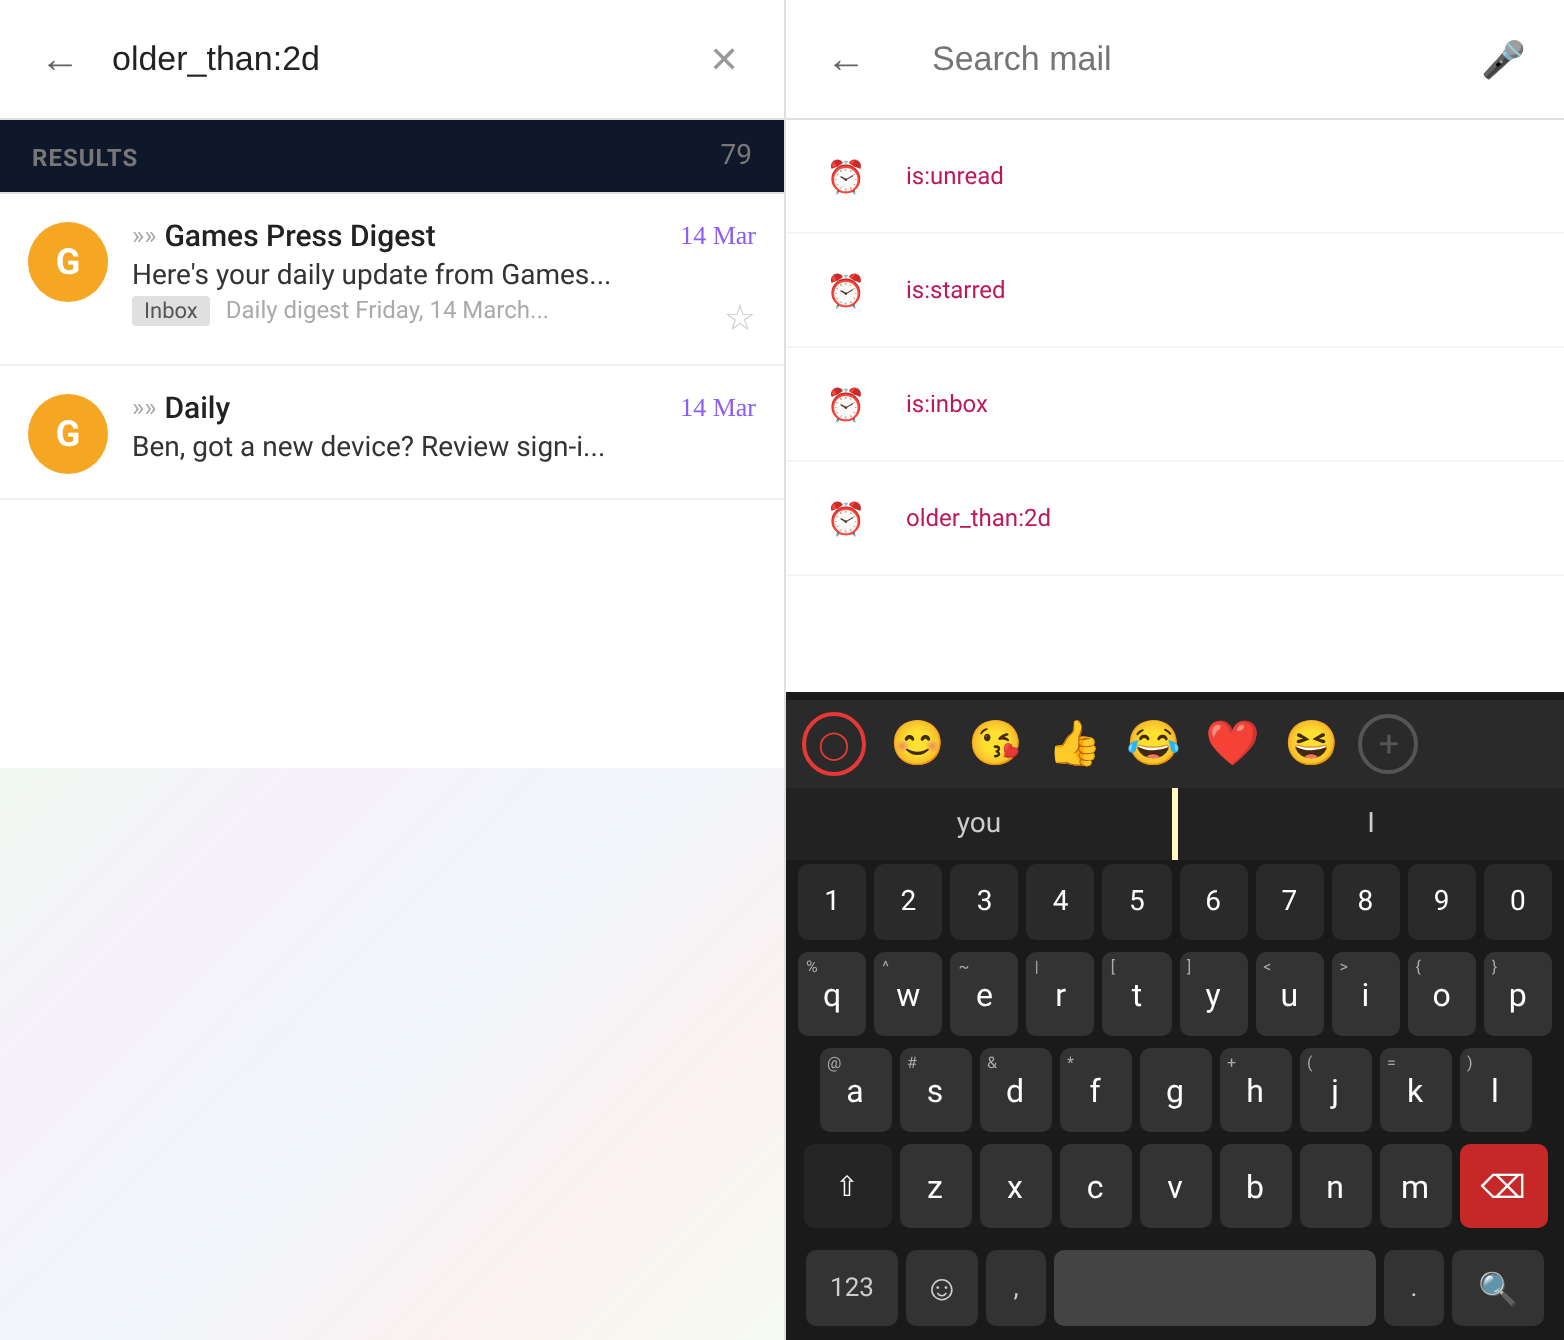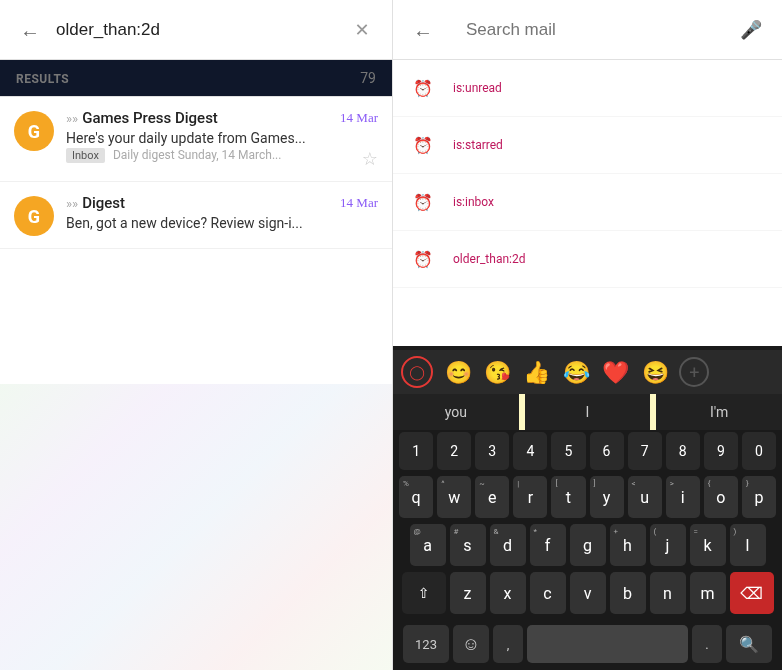--- a/index.html
+++ b/index.html
@@ -285,21 +285,21 @@
       background: #222;
       height: 36px;
       align-items: center;
     }
 
     .suggestion-word {
       flex: 1;
       text-align: center;
       color: #ccc;
       font-size: 14px;
-      border-right: 6px solid #fef9c3;
+      border-right: 3px solid #fef9c3;
       height: 100%;
       display: flex; align-items: center; justify-content: center;
       cursor: pointer;
     }
 
     .suggestion-word:last-child { border-right: none; }
 
     .key-rows {
       padding: 2px 4px;
     }
@@ -402,32 +402,32 @@
       <div class="avatar">G</div>
       <div class="email-content">
         <div class="email-header">
           <span class="forward-icon">»»</span>
           <span class="sender-name">Games Press Digest</span>
           <span class="email-date">14 Mar</span>
         </div>
         <div class="email-subject">Here's your daily update from Games...</div>
         <div class="email-meta">
           <span class="inbox-badge">Inbox</span>
-          <span class="email-preview">Daily digest Sunday, 14 March...</span>
+          <span class="email-preview">Daily digest Friday, 14 March...</span>
           <span class="star-icon">☆</span>
         </div>
       </div>
     </div>
 
     <div class="email-item">
       <div class="avatar">G</div>
       <div class="email-content">
         <div class="email-header">
           <span class="forward-icon">»»</span>
-          <span class="sender-name">Digest</span>
+          <span class="sender-name">Daily</span>
           <span class="email-date">14 Mar</span>
         </div>
         <div class="email-subject">Ben, got a new device? Review sign-i...</div>
       </div>
     </div>
   </div>
   <div class="left-blur"></div>
 </div>
 
 <div class="right-panel">
@@ -465,21 +465,20 @@
       <span class="emoji-item">👍</span>
       <span class="emoji-item">😂</span>
       <span class="emoji-item">❤️</span>
       <span class="emoji-item">😆</span>
       <div class="emoji-add">+</div>
     </div>
 
     <div class="suggestions-row">
       <div class="suggestion-word">you</div>
       <div class="suggestion-word">I</div>
-      <div class="suggestion-word">I'm</div>
     </div>
 
     <div class="key-rows">
 
       <div class="key-row">
         <div class="key number-row">1</div>
         <div class="key number-row">2</div>
         <div class="key number-row">3</div>
         <div class="key number-row">4</div>
         <div class="key number-row">5</div>

